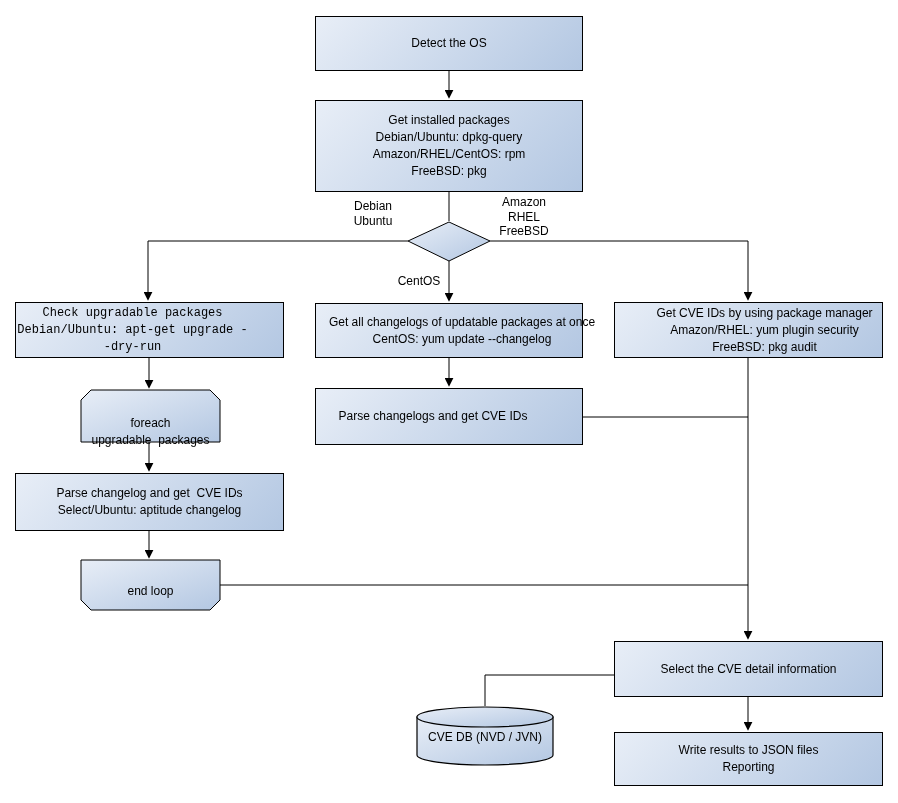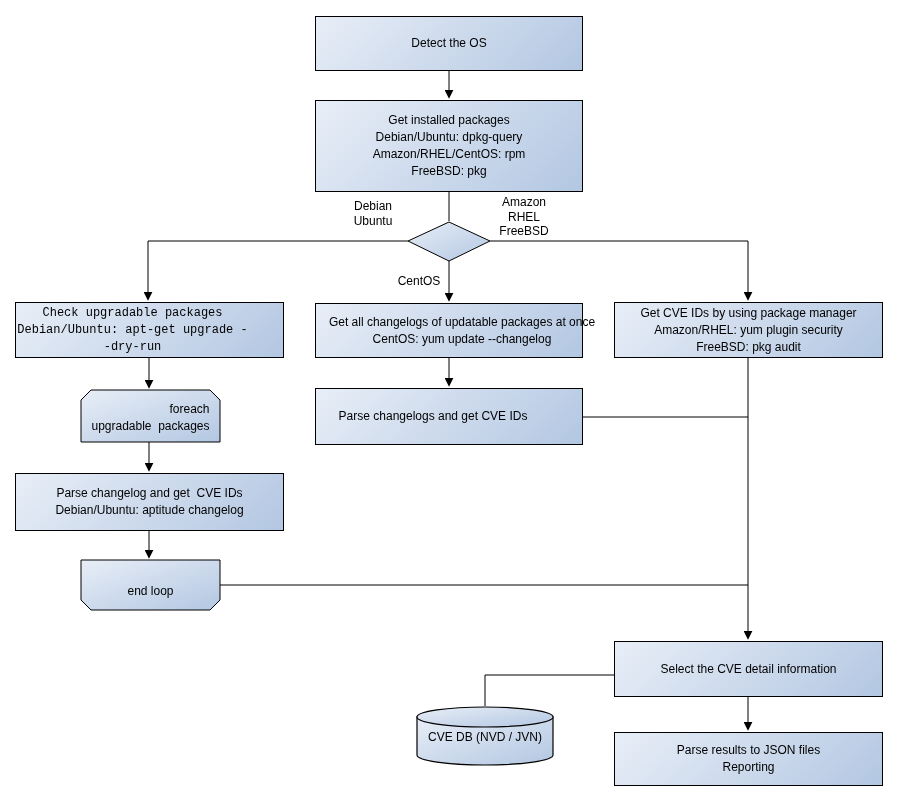--- a/index.html
+++ b/index.html
@@ -83,34 +83,34 @@
   <div class="node" style="left:614px;top:641px;width:269px;height:56px;"></div>
   <div class="node" style="left:614px;top:732px;width:269px;height:54px;"></div>
 
   <div class="txt" style="left:315px;top:16px;width:268px;height:55px;">Detect the OS</div>
   <div class="txt" style="left:315px;top:100px;width:268px;height:92px;">Get installed packages
 Debian/Ubuntu: dpkg-query
 Amazon/RHEL/CentOS: rpm
 FreeBSD: pkg</div>
   <div class="txt" style="left:15px;top:302px;width:235px;height:56px;font-family:Liberation Mono, monospace;">Check upgradable packages
 Debian/Ubuntu: apt-get upgrade --dry-run</div>
-  <div class="txt" style="left:81px;top:392px;width:139px;height:52px;text-align:right;">foreach
+  <div class="txt" style="left:81px;top:406px;width:139px;height:52px;">foreach
 upgradable  packages</div>
   <div class="txt" style="left:15px;top:473px;width:269px;height:58px;">Parse changelog and get  CVE IDs
-Debian/Ubuntu: aptitude changelog</div>
+Select/Ubuntu: aptitude changelog</div>
   <div class="txt" style="left:81px;top:560px;width:139px;height:62px;">end loop</div>
   <div class="txt" style="left:302px;top:303px;width:320px;height:55px;">Get all changelogs of updatable packages at once
 CentOS: yum update --changelog</div>
   <div class="txt" style="left:315px;top:388px;width:236px;height:57px;">Parse changelogs and get CVE IDs</div>
-  <div class="txt" style="left:614px;top:302px;width:269px;height:56px;">Get CVE IDs by using package manager
+  <div class="txt" style="left:614px;top:302px;width:269px;height:56px;padding-left:16px;">Get CVE IDs by using package manager
 Amazon/RHEL: yum plugin security
 FreeBSD: pkg audit</div>
   <div class="txt" style="left:614px;top:641px;width:269px;height:56px;">Select the CVE detail information</div>
   <div class="txt" style="left:417px;top:717px;width:136px;height:40px;">CVE DB (NVD / JVN)</div>
-  <div class="txt" style="left:614px;top:732px;width:269px;height:54px;">Parse results to JSON files
+  <div class="txt" style="left:614px;top:732px;width:269px;height:54px;">Write results to JSON files
 Reporting</div>
 
   <div class="edge-label" style="left:333px;top:199px;width:80px;">Debian
 Ubuntu</div>
   <div class="edge-label" style="left:484px;top:195px;width:80px;">Amazon
 RHEL
 FreeBSD</div>
   <div class="edge-label" style="left:379px;top:274px;width:80px;">CentOS</div>
 
 </div>

